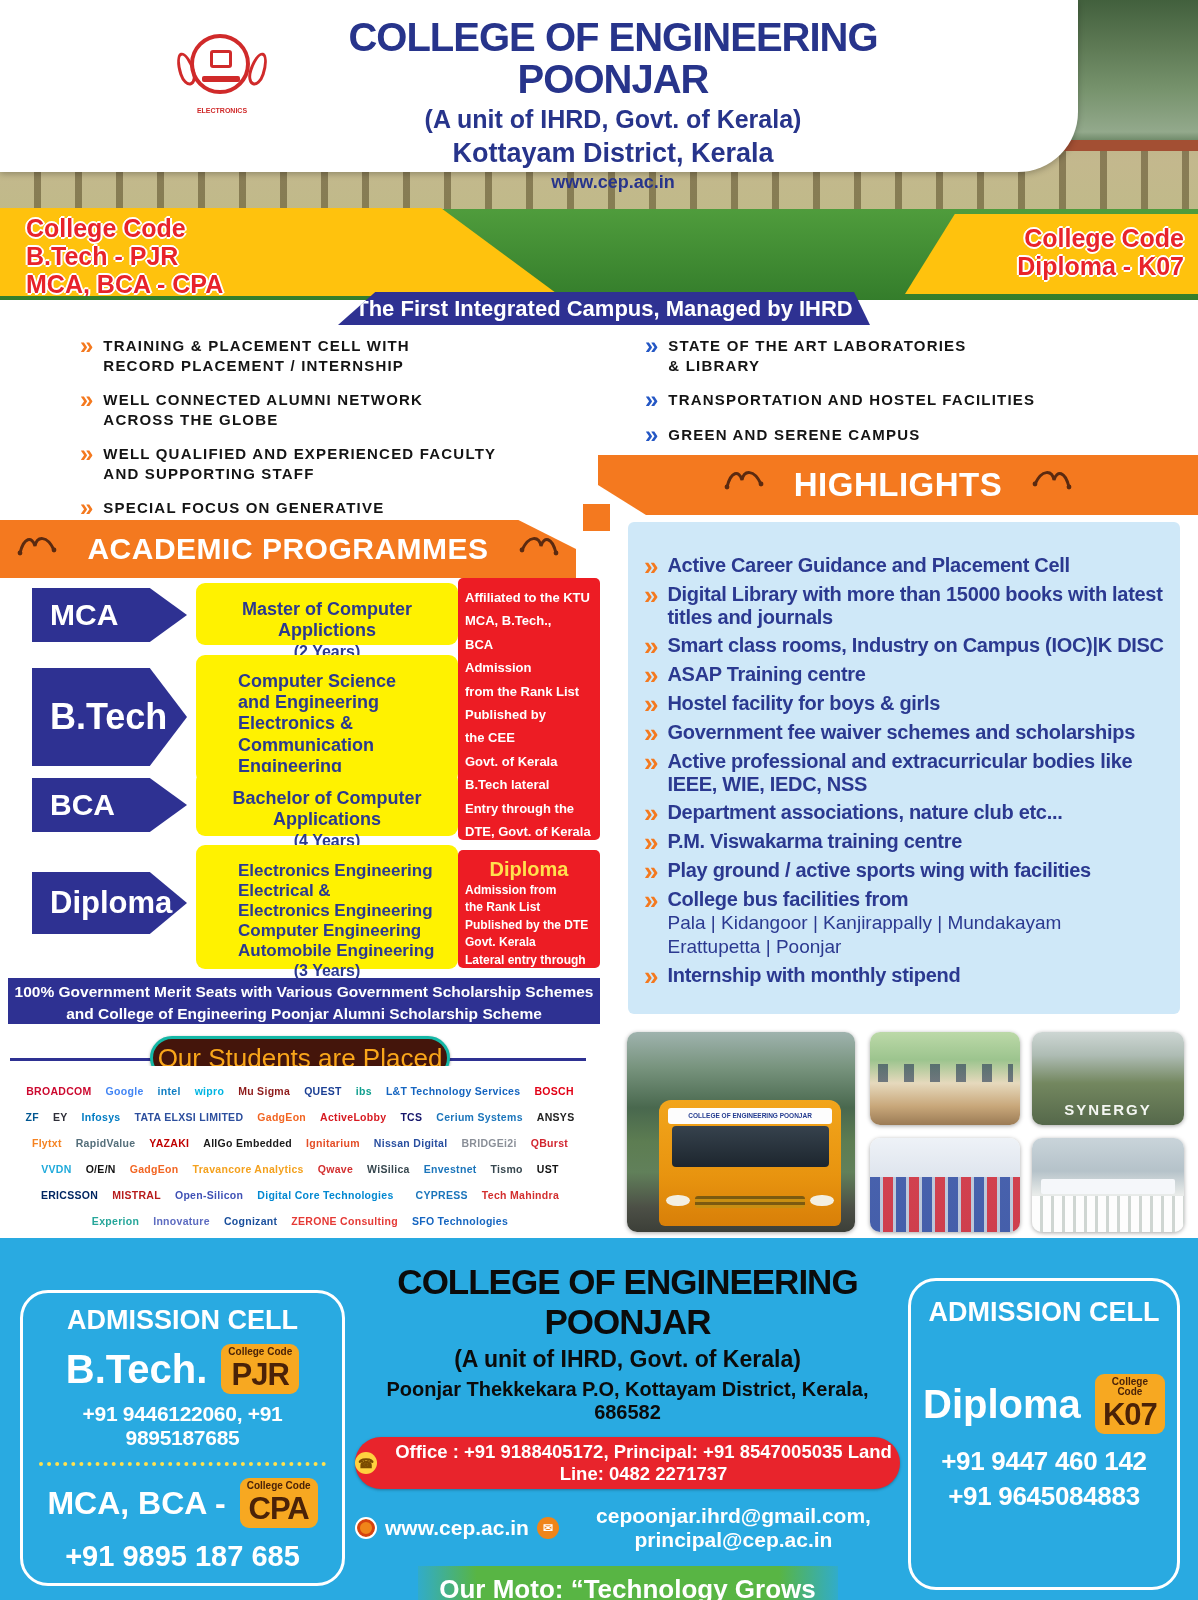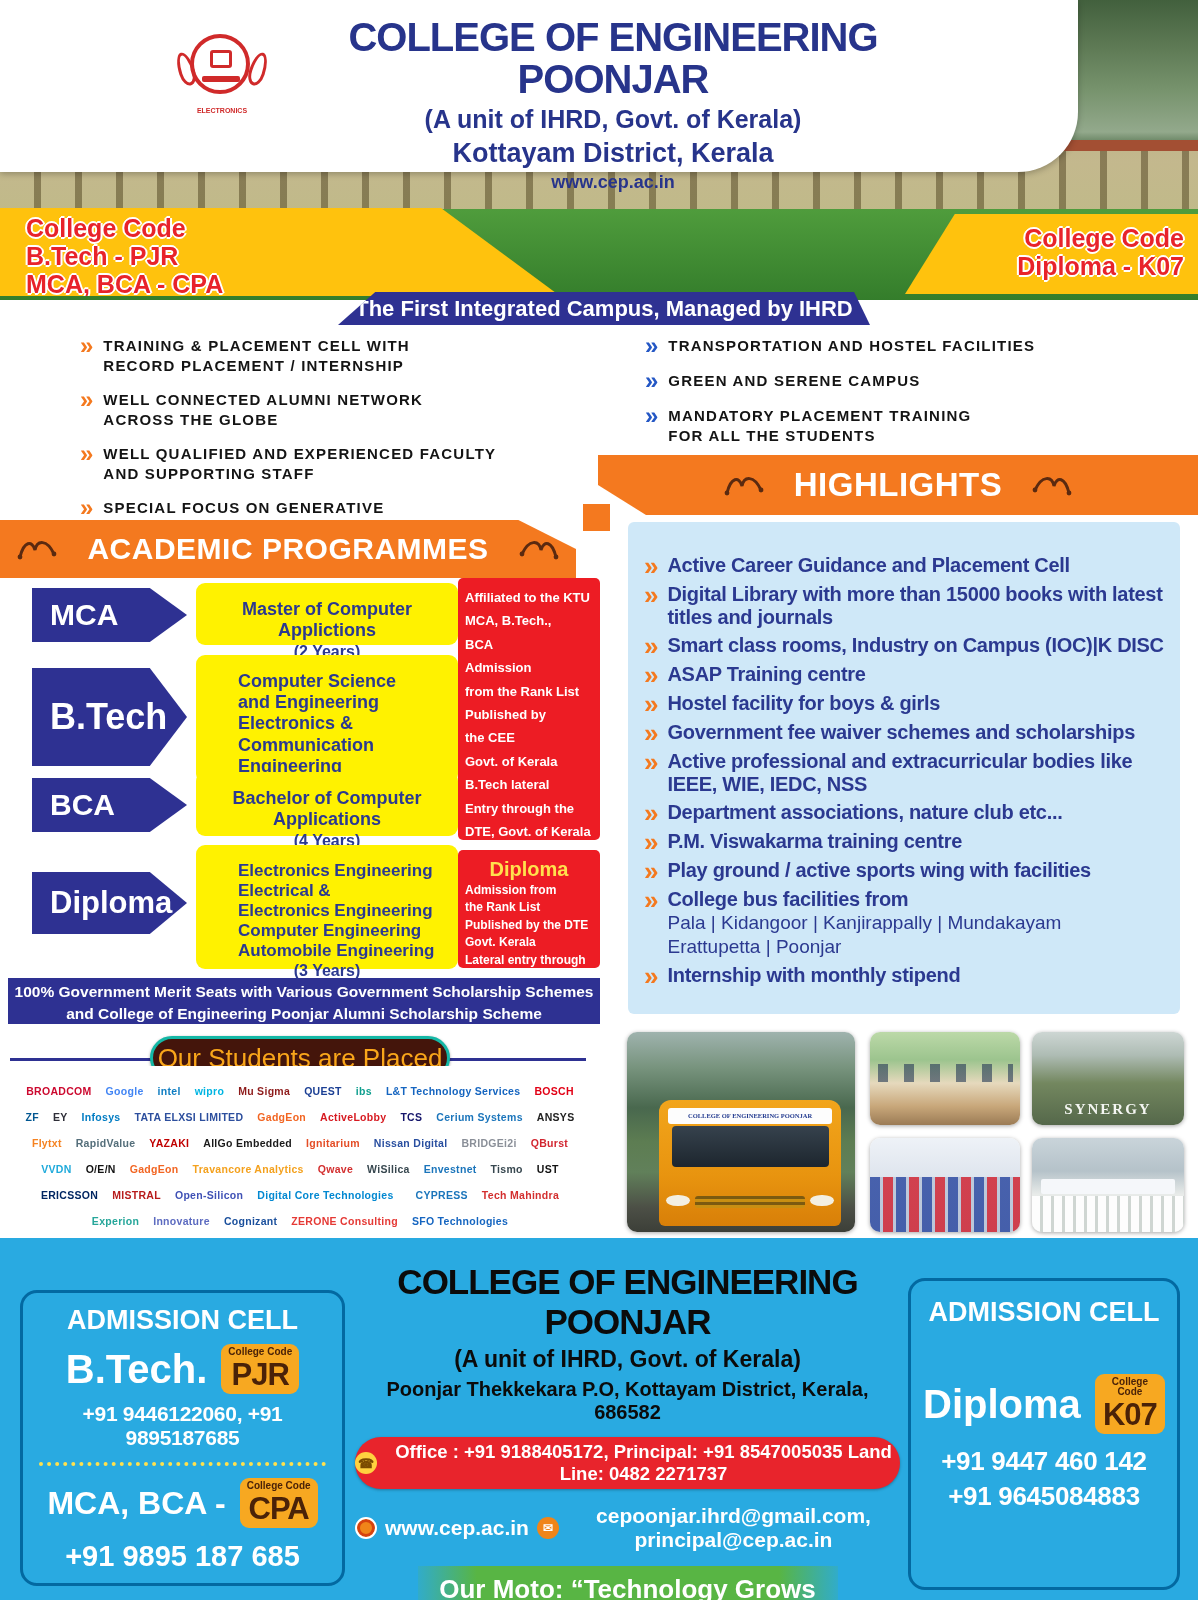--- a/index.html
+++ b/index.html
@@ -47,21 +47,21 @@
   .feat-right{left:645px;width:545px;}
   .chev{font-weight:bold;font-size:24px;line-height:20px;margin-right:12px;letter-spacing:-2px;}
   .chev::before{content:"»";}
   .chev.o{color:#f4791f;} .chev.b{color:#2457c5;}
   .feature-text{font-size:15px;font-weight:bold;color:#141414;letter-spacing:1.2px;line-height:1.3;white-space:pre-line;}
 
   
   .acad-banner{position:absolute;left:0;top:520px;width:576px;height:58px;background:#f4791f;
     clip-path:polygon(0 0,90% 0,100% 50%,100% 100%,0 100%);display:flex;align-items:center;justify-content:center;gap:14px;}
   .acad-square{position:absolute;left:583px;top:504px;width:27px;height:27px;background:#f4791f;}
-  .ban-title{color:#fff;font-weight:bold;font-size:30px;letter-spacing:.5px;display:flex;align-items:center;gap:30px;}
+  .ban-title{color:#fff;font-weight:bold;font-size:30px;letter-spacing:.5px;display:flex;gap:30px;}
   .flourish{width:40px;height:26px;} .flourish.flip{transform:scaleX(-1);}
   .arrow{position:absolute;left:32px;width:155px;background:#2e3192;color:#fff;font-weight:bold;
     clip-path:polygon(0 0,76% 0,100% 50%,76% 100%,0 100%);display:flex;align-items:center;padding-left:18px;}
   .a-mca{top:588px;height:54px;font-size:30px;}
   .a-btech{top:668px;height:98px;font-size:36px;}
   .a-bca{top:778px;height:54px;font-size:30px;}
   .a-dip{top:872px;height:62px;font-size:31px;}
   .prog-box{position:absolute;left:196px;width:262px;background:#fff200;border-radius:9px;color:#2b3990;
     font-weight:bold;padding-top:16px;}
   .prog-details{font-size:18px;line-height:1.18;white-space:pre-line;}
@@ -99,21 +99,21 @@
   .placed-rule{position:absolute;left:10px;top:1058px;width:576px;height:3px;background:#2e3192;}
   .placed-pill{position:absolute;left:150px;top:1036px;width:300px;height:44px;background:#44150b;
     border:3px solid #14b8a6;border-radius:24px;color:#f9a61a;font-weight:normal;font-size:26px;
     text-align:center;line-height:38px;box-shadow:0 1px 3px rgba(0,0,0,.4);}
   .logo-wall{position:absolute;left:15px;top:1066px;width:570px;height:170px;background:#fff;
     display:flex;flex-wrap:wrap;align-content:space-around;align-items:center;justify-content:center;
     column-gap:14px;row-gap:4px;padding:14px 6px 4px 6px;}
   .logo-chip{font-size:10.5px;font-weight:bold;letter-spacing:.3px;white-space:nowrap;line-height:1.6;}
 
   
-  .photo{position:absolute;border-radius:10px;overflow:hidden;box-shadow:0 1px 4px rgba(0,0,0,.35);font-family:Liberation Serif, serif;}
+  .photo{position:absolute;border-radius:10px;overflow:hidden;box-shadow:0 1px 4px rgba(0,0,0,.35);}
   .ph-bus{left:627px;top:1032px;width:228px;height:200px;
     background:linear-gradient(180deg,#9fb3ae 0%,#77937d 18%,#49684e 38%,#5d7d52 55%,#61805a 70%,#4c4f46 88%,#3c3f38 100%);}
   .bus-body{position:absolute;left:14%;right:6%;top:34%;bottom:3%;
     background:linear-gradient(180deg,#f2a51c,#e8940f 60%,#d87f08);border-radius:12px 12px 6px 6px;}
   .bus-banner{position:absolute;top:6%;left:5%;right:5%;height:16px;background:#fdfdfd;border-radius:3px;
     color:#223a8f;font-size:6.5px;font-weight:bold;text-align:center;line-height:16px;}
   .bus-windshield{position:absolute;top:calc(6% + 18px);left:7%;right:7%;height:33%;
     background:linear-gradient(180deg,#36424d,#1d262e);border-radius:4px;}
   .bus-grill{position:absolute;bottom:14%;left:20%;right:20%;height:10%;
     background:repeating-linear-gradient(180deg,#7c5a10 0 3px,#c98f12 3px 6px);border-radius:3px;}
@@ -132,21 +132,21 @@
   .grad-gowns{position:absolute;top:42%;bottom:0;left:0;right:0;opacity:.85;
     background:repeating-linear-gradient(90deg,#2d4aa1 0 10px,#b8c4d8 10px 13px,#cf2433 13px 23px,#b8c4d8 23px 26px);}
   .ph-rally{left:1032px;top:1138px;width:152px;height:94px;
     background:linear-gradient(180deg,#c9d4da 0%,#b5c2c9 35%,#e8ebe9 60%,#d6dcd9 100%);}
   .rally-banner{position:absolute;top:44%;left:6%;right:6%;height:16%;background:#f5f7fa;border-radius:2px;}
   .rally-crowd{position:absolute;top:62%;bottom:0;left:0;right:0;
     background:repeating-linear-gradient(90deg,#fdfdfd 0 8px,#cfd6d2 8px 11px);}
 
   
   .footer{position:absolute;left:0;top:1238px;width:1198px;height:362px;background:#29aae1;}
-  .adm-box{position:absolute;border:3px solid #0369a1;border-radius:17px;color:#fff;text-align:center;}
+  .adm-box{position:absolute;border:3px solid #ffffff;border-radius:28px;color:#fff;text-align:center;}
   .adm-left{left:20px;top:52px;width:325px;height:296px;padding:12px 14px;}
   .adm-right{left:908px;top:40px;width:272px;height:312px;padding:16px 12px;}
   .adm-title{font-size:27px;font-weight:bold;}
   .adm-row{display:flex;align-items:center;justify-content:center;gap:14px;margin-top:8px;}
   .adm-prog1{font-size:40px;font-weight:bold;}
   .adm-prog2{font-size:32px;font-weight:bold;}
   .badge{display:inline-flex;flex-direction:column;align-items:center;background:#f7a821;border-radius:9px;
     padding:3px 7px 4px;color:#4a2208;line-height:1;}
   .badge-top{font-size:10px;font-weight:bold;}
   .badge-code{font-size:31px;font-weight:bold;letter-spacing:-1px;margin-top:2px;}
@@ -232,20 +232,25 @@
         <li>
           <span class="chev o"></span>
           <span class="feature-text">SPECIAL FOCUS ON GENERATIVE
 AI IN EDUCATION</span>
         </li>
       </ul>
   </div>
   <div class="features feat-right">
     <ul>
 
+        <li>
+          <span class="chev b"></span>
+          <span class="feature-text">STATE OF THE ART LABORATORIES
+&amp; LIBRARY</span>
+        </li>
 
         <li>
           <span class="chev b"></span>
           <span class="feature-text">TRANSPORTATION AND HOSTEL FACILITIES</span>
         </li>
 
         <li>
           <span class="chev b"></span>
           <span class="feature-text">GREEN AND SERENE CAMPUS</span>
         </li>

